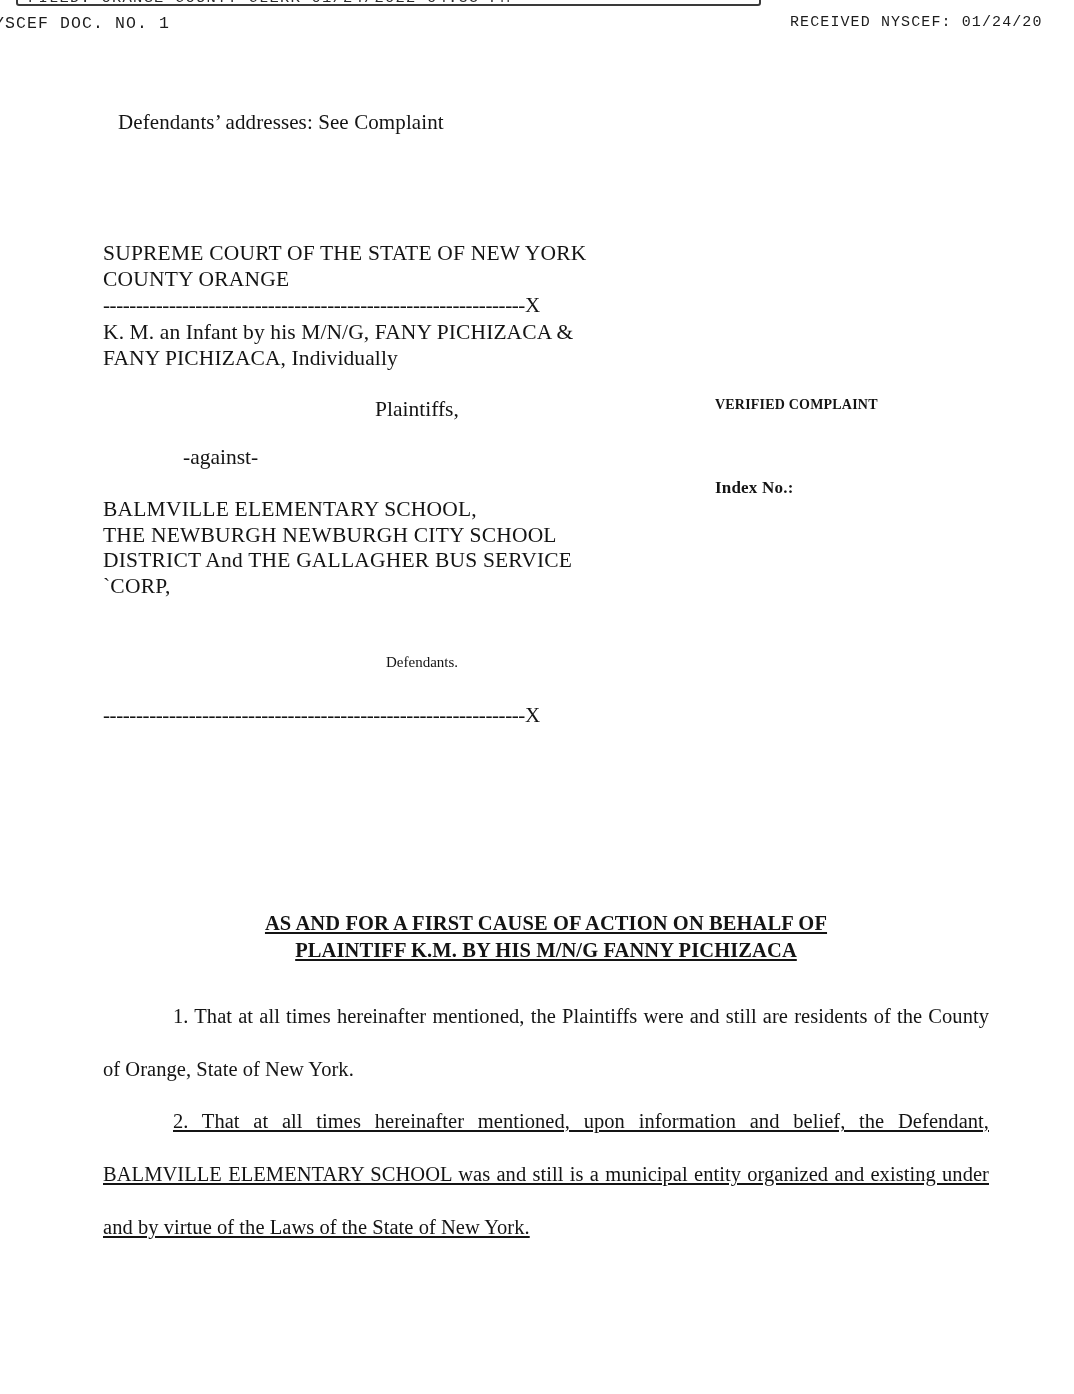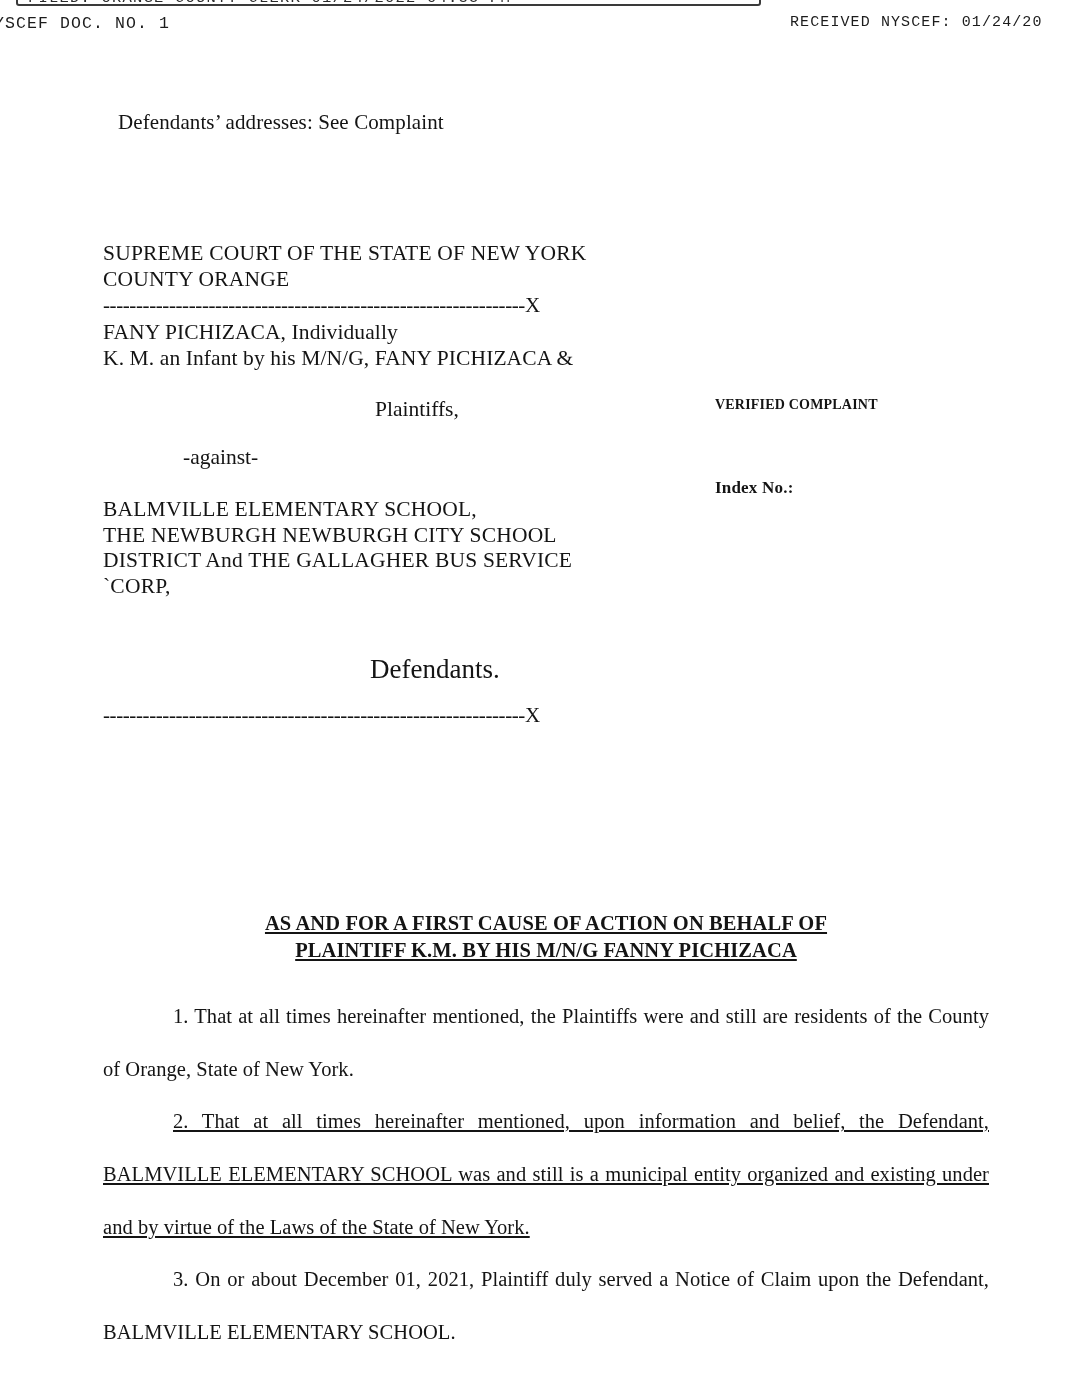--- a/index.html
+++ b/index.html
@@ -166,23 +166,23 @@
   }
   .defendant-line {
     font-size: 21.5px;
     line-height: 25.5px;
     letter-spacing: 0.2px;
     white-space: nowrap;
   }
 
   .defendants-label {
     position: absolute;
-    left: 267px;
+    left: 283px;
     top: 654px;
-    font-size: 27px;
+    font-size: 15px;
     white-space: nowrap;
   }
 
   .dash-rule-bottom {
     position: absolute;
     left: 0;
     top: 703px;
     font-size: 21px;
     letter-spacing: -0.4px;
     white-space: nowrap;
@@ -245,22 +245,22 @@
 </div>
 
 <div class="page">
 
   <div class="addresses">Defendants’ addresses:  See Complaint</div>
 
   <div class="caption">
     <div class="court-line">SUPREME COURT OF THE STATE OF NEW YORK</div>
     <div class="court-line">COUNTY ORANGE</div>
     <div class="dash-rule">----------------------------------------------------------------X</div>
+    <div class="party-line">K. M. an Infant by his M/N/G, FANY PICHIZACA &amp;</div>
     <div class="party-line">FANY PICHIZACA, Individually</div>
-    <div class="party-line">K. M. an Infant by his M/N/G, FANY PICHIZACA &amp;</div>
   </div>
 
   <div class="row-plaintiffs">
     <div class="plaintiffs-label">Plaintiffs,</div>
     <div class="verified-complaint">VERIFIED COMPLAINT</div>
   </div>
 
   <div class="against-label">-against-</div>
 
   <div class="index-no">Index No.:</div>
@@ -279,15 +279,14 @@
 
   <div class="cause-heading">
     <span>AS AND FOR A FIRST CAUSE OF ACTION ON BEHALF OF</span><br>
     <span>PLAINTIFF K.M. BY HIS M/N/G  FANNY PICHIZACA</span>
   </div>
 
   <div class="para para-1">1.  That at all times hereinafter mentioned, the Plaintiffs were and still are residents of the County of Orange, State of New York.</div>
 
   <div class="para para-2">2.  That at all times hereinafter mentioned, upon information and belief, the Defendant, BALMVILLE ELEMENTARY SCHOOL was and still is a municipal entity organized and existing under and by virtue of the Laws of the State of New York.</div>
 
-  <div class="para para-3">3. On or about December 01, 2021, Plaintiff duly served a Notice of Claim upon the Defendant, BALMVILLE ELEMENTARY SCHOOL.</div>
 
 </div>
 
 </body></html>

